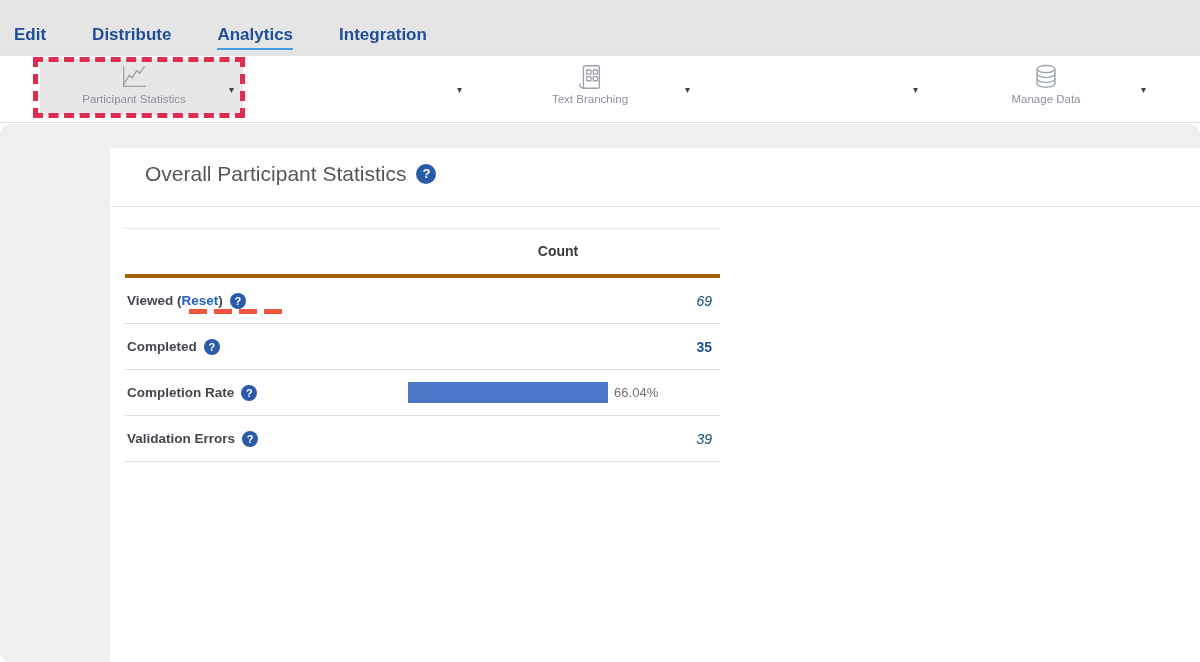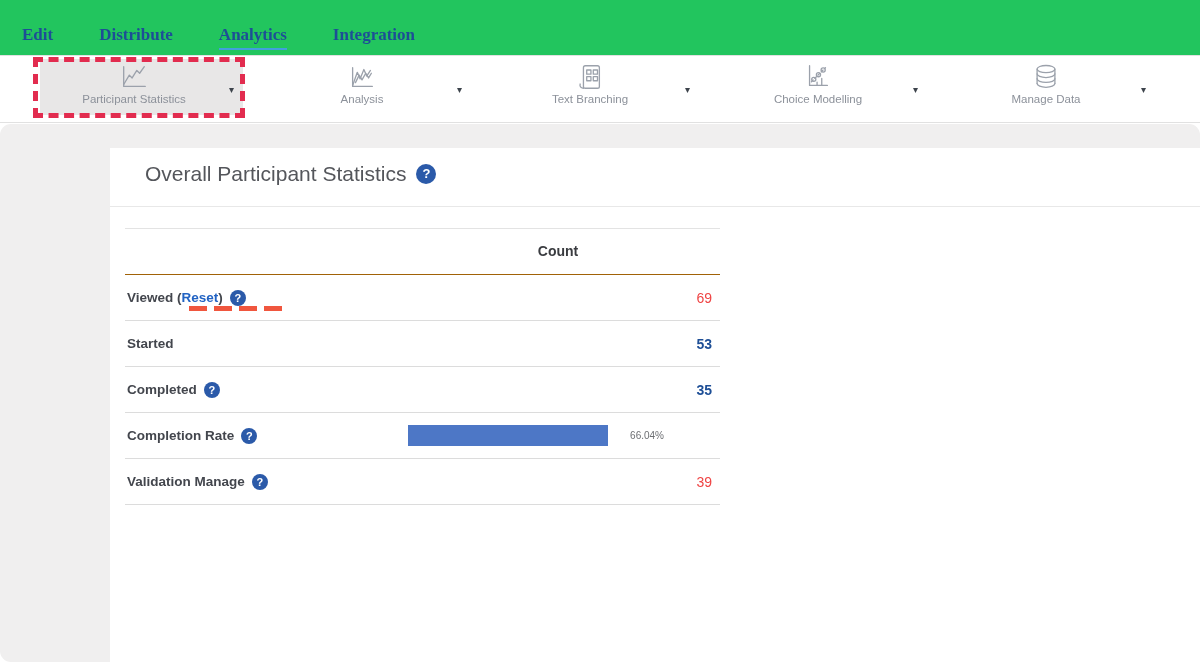--- a/index.html
+++ b/index.html
@@ -2,21 +2,21 @@
 <html><head>
 <meta charset="utf-8">
 <style>
   html,body{margin:0;padding:0;}
   body{
     width:1200px;height:662px;position:relative;overflow:hidden;
     background:#ffffff;font-family:"Liberation Sans", sans-serif;
     -webkit-font-smoothing:antialiased;
   }
   
-  .topbar{padding:25px 0 0 22px;height:30px;background:#22c55e;font-family:Liberation Serif, serif;}
+  .topbar{padding:25px 0 0 14px;height:30px;background:#e5e5e5;}
   .nav-item{display:inline-block;margin-right:46px;color:#1d4e96;font-weight:bold;
     font-size:17px;cursor:pointer;padding-bottom:3px;}
   .nav-item.active{border-bottom:2px solid #41a0dc;}
   
   .toolbar{height:66px;border-top:1px solid #e1e1e1;border-bottom:1px solid #e1e1e1;
     display:flex;padding:0 40px 0 20px;position:relative;background:#fff;}
   .tcell{flex:1;position:relative;cursor:pointer;}
   .cell-bg{display:none;}
   .tcell.selected .cell-bg{display:block;position:absolute;left:20px;right:5px;top:3px;
     bottom:7px;background:#e8e7e7;}
@@ -33,36 +33,36 @@
     background:repeating-linear-gradient(90deg,#f0563e 0 18px,transparent 18px 25px);
     pointer-events:none;}
   
   .main{position:absolute;left:0;top:124px;right:0;bottom:0;background:#f0efef;border-radius:11px;}
   .card{position:absolute;left:110px;top:24px;right:0;bottom:0;background:#ffffff;}
   .card-title-row{position:absolute;left:35px;top:14px;display:flex;align-items:center;gap:10px;}
   .card-title{font-size:21px;color:#54565b;}
   .card-divider{position:absolute;left:0;right:0;top:58px;border-top:1px solid #e8e8e8;}
   
   .stats-table{position:absolute;left:15px;top:80px;width:595px;}
-  .thead{height:45px;border-top:1px solid #e3e3e3;border-bottom:1px solid #a16207;position:relative;text-decoration:underline;}
+  .thead{height:45px;border-top:1px solid #e3e3e3;border-bottom:4px solid #a16207;position:relative;text-decoration:underline;}
   .count-h{position:absolute;left:373px;width:120px;text-align:center;line-height:45px;
     font-weight:bold;font-size:14px;color:#3a3c40;}
   .trow{height:45px;border-bottom:1px solid #dcdcdc;display:flex;align-items:center;position:relative;}
   .tlabel-cell{font-weight:bold;font-size:13.5px;color:#43464d;display:flex;align-items:center;padding-left:2px;}
   .tlink{color:#2263c3;cursor:pointer;text-align:right;}
   .tvalue{margin-left:auto;padding-right:8px;font-size:14px;}
   .tvalue.accent{color:#1d4e96;font-weight:bold;}
-  .tvalue.muted{color:#ef4444;}
+  .tvalue.muted{color:#0c4a6e;font-style:italic;}
   .help-icon{display:inline-block;flex:0 0 auto;width:16px;height:16px;border-radius:50%;
     background:#2b5aa9;color:#fff;font-size:11px;font-weight:bold;text-align:center;
     line-height:16px;margin-left:7px;cursor:pointer;}
   .help-icon.big{width:20px;height:20px;line-height:20px;font-size:13px;margin-left:0;}
   .bar-track{position:absolute;left:283px;width:303px;height:21px;display:flex;align-items:center;}
   .bar-fill{height:21px;background:#4d77c6;}
-  .bar-label{margin-left:22px;font-size:10px;color:#6d6f73;white-space:nowrap;}
+  .bar-label{margin-left:6px;font-size:13px;color:#6d6f73;white-space:nowrap;}
   
   .tfooter{position:absolute;left:15px;top:452px;width:595px;font-size:13px;color:#595b5f;}
 </style>
 </head>
 <body>
 
 <div class="topbar"><span class="nav-item">
     <span>Edit</span>
   </span><span class="nav-item">
     <span>Distribute</span>
@@ -81,30 +81,20 @@
             <path fill="none" stroke="#9ba1ab" stroke-width="1.4" stroke-linecap="round" stroke-linejoin="round" d="M5 5 V26 H28"></path>
             <path fill="none" stroke="#9ba1ab" stroke-width="1.4" stroke-linecap="round" stroke-linejoin="round" d="M5 24 L11 14 L14 17 L19 9 L22 12 L27 5"></path>
           </svg>
         </span>
       <span class="tlabel">Participant Statistics</span>
     </div>
     <span class="tcaret">▾</span>
   </div>
     <div class="tcell">
 
-    <div class="tcol">
-      <span class="ticon">
-          <svg width="30" height="30" viewBox="0 0 32 32">
-            <path fill="none" stroke="#9ba1ab" stroke-width="1.4" stroke-linecap="round" stroke-linejoin="round" d="M6 6 V26 H27"></path>
-            <path fill="none" stroke="#9ba1ab" stroke-width="1.4" stroke-linecap="round" stroke-linejoin="round" d="M6 25 L11 11 L14 18 L18 8 L21 15 L25 9"></path>
-            <path fill="none" stroke="#9ba1ab" stroke-width="1.4" stroke-linecap="round" stroke-linejoin="round" d="M9 22 L13 14 L16 19 L20 12 L23 17 L26 12"></path>
-          </svg>
-        </span>
-      <span class="tlabel">Analysis</span>
-    </div>
     <span class="tcaret">▾</span>
   </div>
     <div class="tcell">
 
     <div class="tcol">
       <span class="ticon">
           <svg width="30" height="30" viewBox="0 0 32 32">
             <rect fill="none" stroke="#9ba1ab" stroke-width="1.4" stroke-linecap="round" stroke-linejoin="round" x="9" y="4" width="17" height="24" rx="2"></rect>
             <path fill="none" stroke="#9ba1ab" stroke-width="1.4" stroke-linecap="round" stroke-linejoin="round" d="M9 28 q-4.5 -0.5 -3.5 -4.5"></path>
             <rect fill="none" stroke="#9ba1ab" stroke-width="1.4" stroke-linecap="round" stroke-linejoin="round" x="12.5" y="8.5" width="4.5" height="4.5"></rect>
@@ -112,33 +102,20 @@
             <rect fill="none" stroke="#9ba1ab" stroke-width="1.4" stroke-linecap="round" stroke-linejoin="round" x="12.5" y="15.5" width="4.5" height="4.5"></rect>
             <rect fill="none" stroke="#9ba1ab" stroke-width="1.4" stroke-linecap="round" stroke-linejoin="round" x="19.5" y="15.5" width="4.5" height="4.5"></rect>
           </svg>
         </span>
       <span class="tlabel">Text Branching</span>
     </div>
     <span class="tcaret">▾</span>
   </div>
     <div class="tcell">
 
-    <div class="tcol">
-      <span class="ticon">
-          <svg width="30" height="30" viewBox="0 0 32 32">
-            <path fill="none" stroke="#9ba1ab" stroke-width="1.4" stroke-linecap="round" stroke-linejoin="round" d="M7 4 V25 M7 25 H26"></path>
-            <path fill="none" stroke="#9ba1ab" stroke-width="1.4" stroke-linecap="round" stroke-linejoin="round" stroke-dasharray="2.5 2.5" d="M9 21 L24 6"></path>
-            <circle fill="none" stroke="#9ba1ab" stroke-width="1.4" stroke-linecap="round" stroke-linejoin="round" cx="11.5" cy="18.5" r="2.2"></circle>
-            <circle fill="none" stroke="#9ba1ab" stroke-width="1.4" stroke-linecap="round" stroke-linejoin="round" cx="16.5" cy="13.5" r="2.2"></circle>
-            <circle fill="none" stroke="#9ba1ab" stroke-width="1.4" stroke-linecap="round" stroke-linejoin="round" cx="21.5" cy="8.5" r="2.2"></circle>
-            <path fill="none" stroke="#9ba1ab" stroke-width="1.4" stroke-linecap="round" stroke-linejoin="round" d="M15 25 V21.5 M20 25 V17.5"></path>
-          </svg>
-        </span>
-      <span class="tlabel">Choice Modelling</span>
-    </div>
     <span class="tcaret">▾</span>
   </div>
     <div class="tcell">
 
     <div class="tcol">
       <span class="ticon">
           <svg width="30" height="30" viewBox="0 0 32 32">
             <ellipse fill="none" stroke="#9ba1ab" stroke-width="1.4" stroke-linecap="round" stroke-linejoin="round" cx="16" cy="7.5" rx="9.5" ry="3.8"></ellipse>
             <path fill="none" stroke="#9ba1ab" stroke-width="1.4" stroke-linecap="round" stroke-linejoin="round" d="M6.5 7.5 V23 M25.5 7.5 V23"></path>
             <path fill="none" stroke="#9ba1ab" stroke-width="1.4" stroke-linecap="round" stroke-linejoin="round" d="M6.5 12.6 C6.5 14.8 10.7 16.6 16 16.6 C21.3 16.6 25.5 14.8 25.5 12.6"></path>
@@ -174,48 +151,40 @@
               <span class="tlink">Reset</span>
               <span> )</span>
       <span class="help-icon">?</span>
     </span>
     <span class="tvalue muted">69</span>
 
   <div class="annot-underline"></div>
           </div>
           <div class="trow">
     <span class="tlabel-cell">
-      <span>Started</span>
-
-    </span>
-    <span class="tvalue accent">53</span>
-
-  </div>
-          <div class="trow">
-    <span class="tlabel-cell">
       <span>Completed</span>
       <span class="help-icon">?</span>
     </span>
     <span class="tvalue accent">35</span>
 
   </div>
           <div class="trow">
     <span class="tlabel-cell">
       <span>Completion Rate</span>
       <span class="help-icon">?</span>
     </span>
 
     <span class="bar-track">
       <span class="bar-fill" style="width: 66.04%;"></span>
       <span class="bar-label">66.04%</span>
     </span>
   </div>
           <div class="trow">
     <span class="tlabel-cell">
-      <span>Validation Manage</span>
+      <span>Validation Errors</span>
       <span class="help-icon">?</span>
     </span>
     <span class="tvalue muted">39</span>
 
   </div>
         </div>
 
       <div class="tfooter">
         
         

